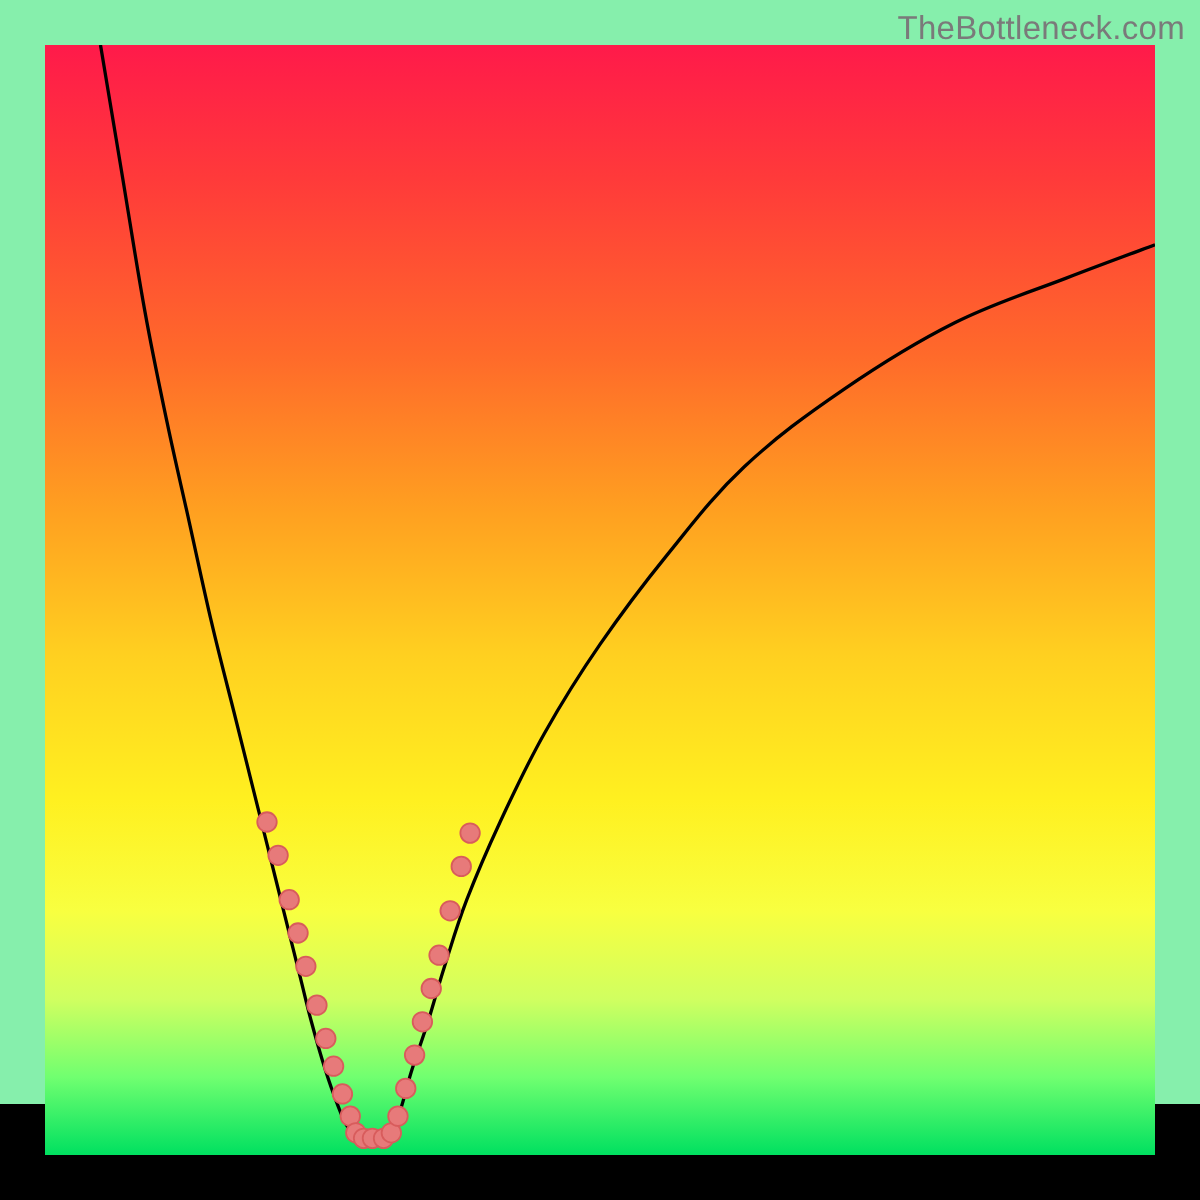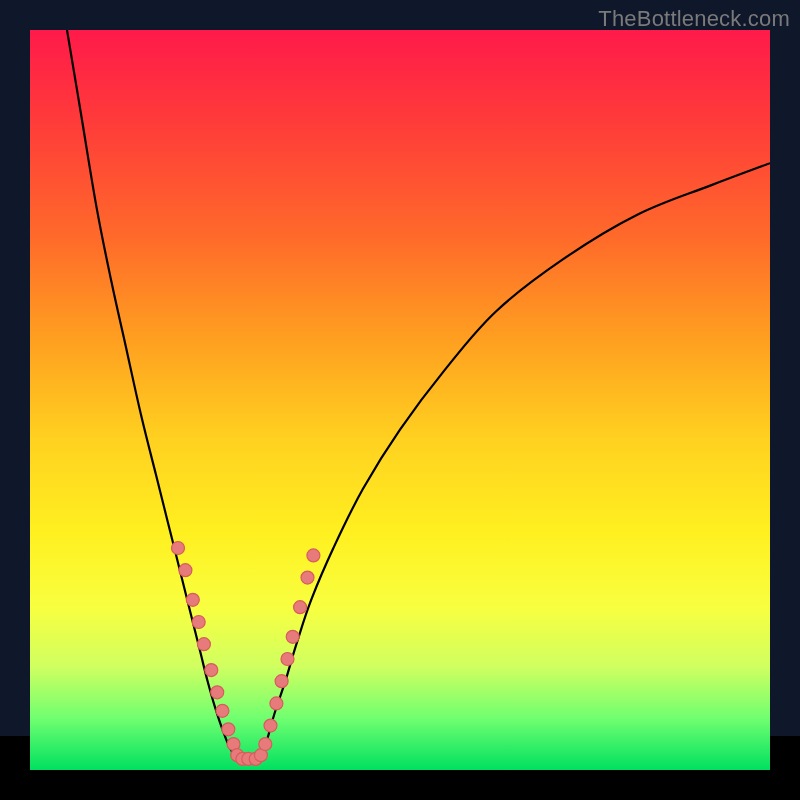--- a/index.html
+++ b/index.html
@@ -1,21 +1,21 @@
 <!DOCTYPE html>
 <html><head>
 <meta charset="utf-8">
 <style>
   * { margin: 0; padding: 0; box-sizing: border-box; }
   html, body { width: 800px; height: 800px; overflow: hidden; background: #000; }
   .frame {
     position: absolute;
     left: 0; top: 0;
     width: 800px; height: 736px;
-    background: #0f172a;
+    background: #86efac;
   }
   .plot {
     position: absolute;
     left: 30px; top: 30px;
     width: 740px; height: 740px;
     background: linear-gradient(to bottom,
       #ff1a4a 0%,
       #ff3a3a 12%,
       #ff6a2a 28%,
       #ffa020 42%,

